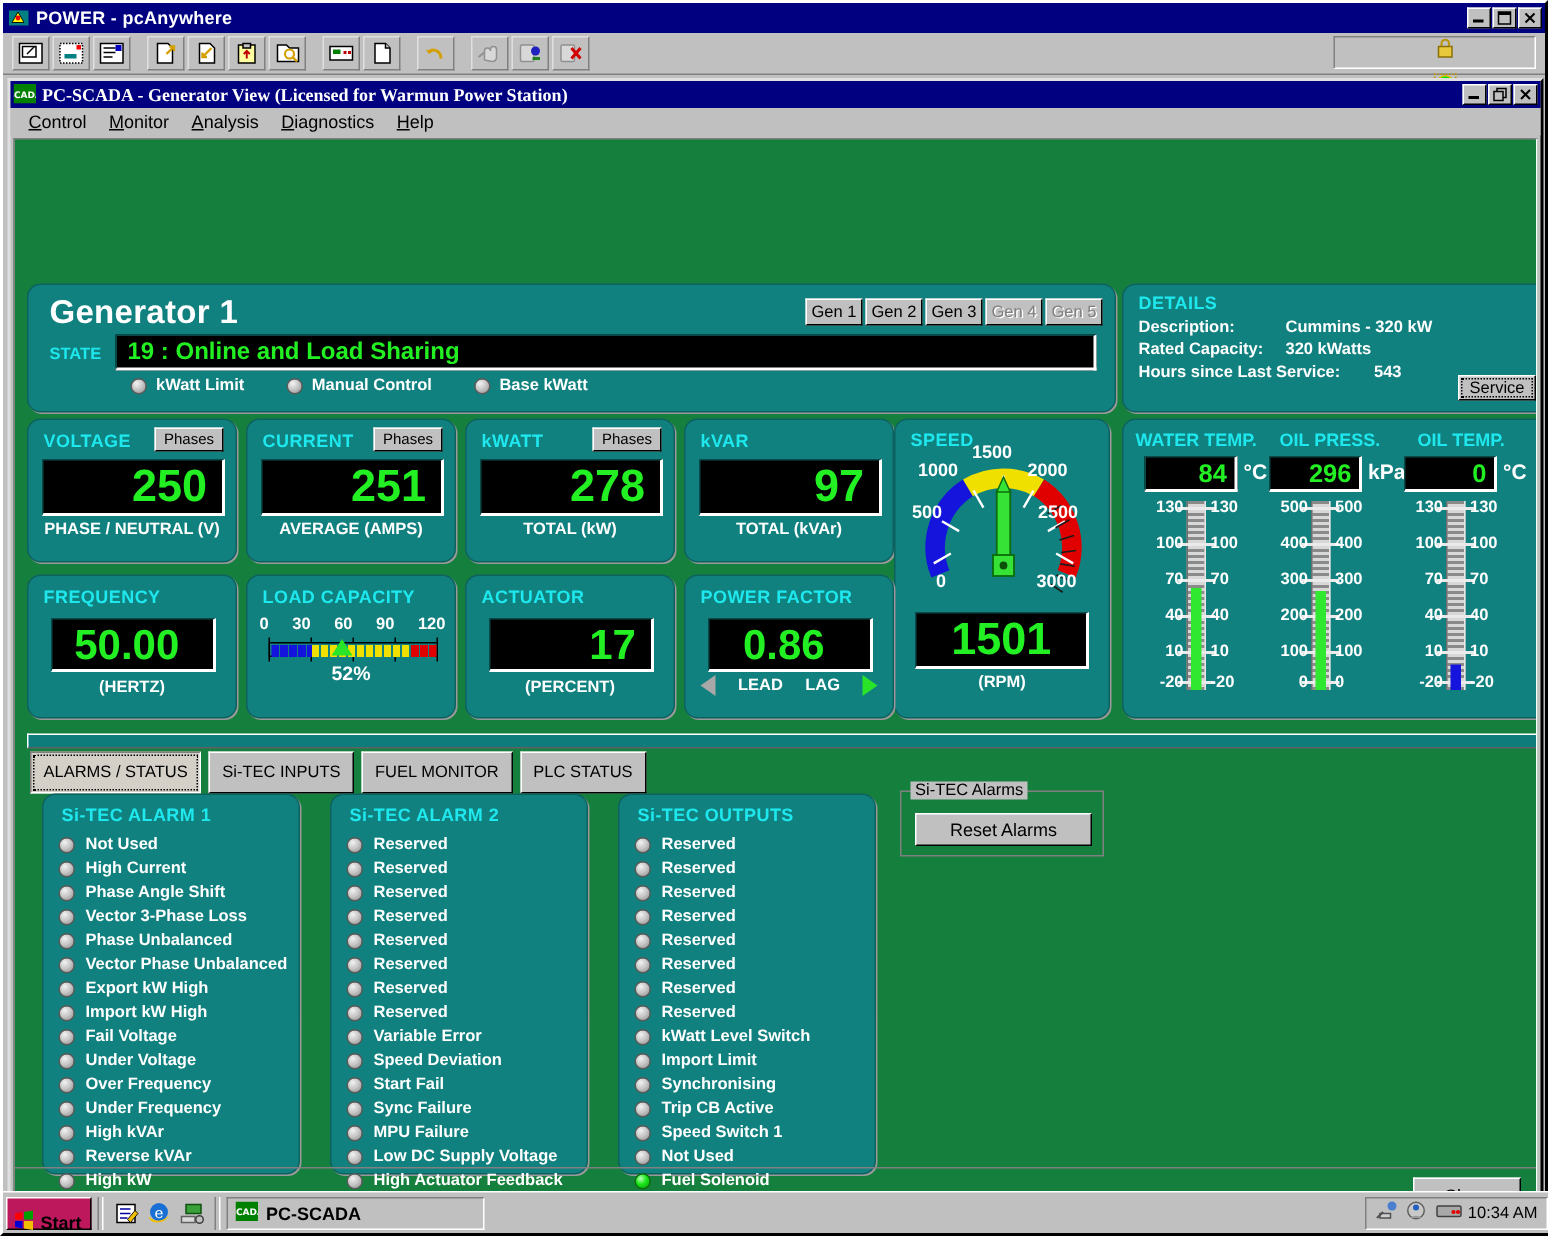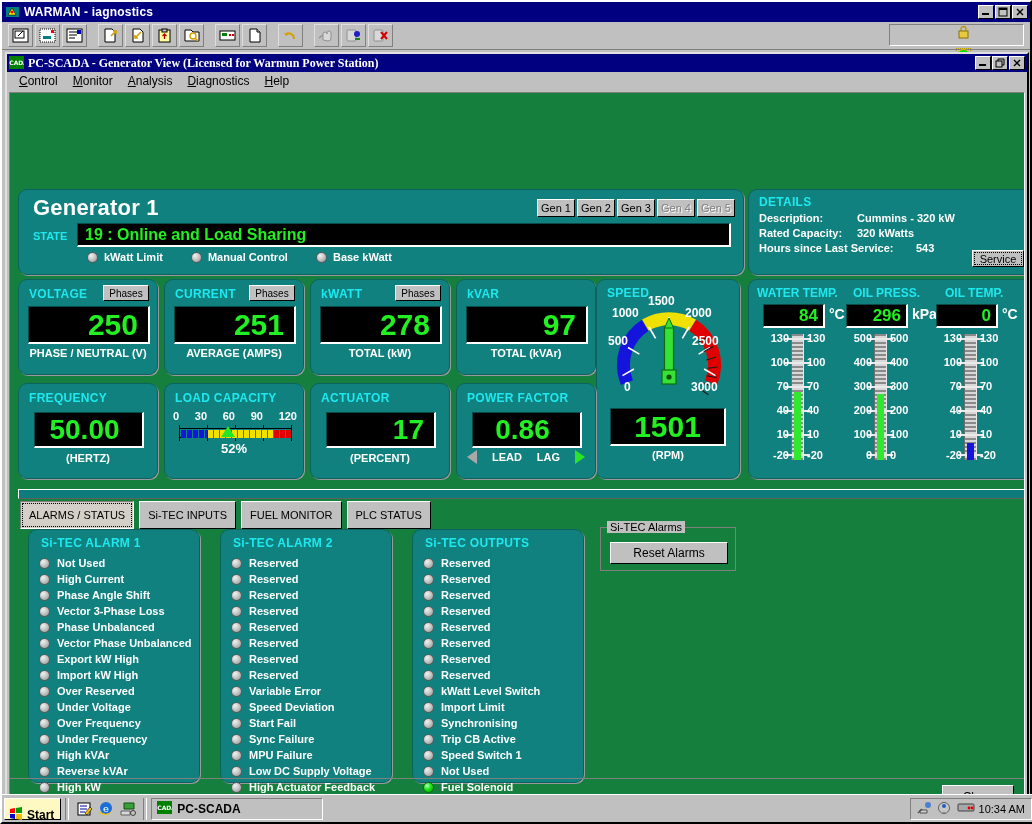--- a/index.html
+++ b/index.html
@@ -312,21 +312,21 @@
 
   
   #taskbar {
     position:absolute; left:0; bottom:0; width:1032px; height:28px;
     background:#c0c0c0;
     border-top:1px solid #fff;
     display:flex; align-items:center; padding:0 2px;
   }
   #start-btn {
     height:22px; padding:12px 6px 0 3px; display:flex; align-items:center; gap:3px;
-    background:#fef9c3; font-size:12px; font-weight:bold; color:#000;
+    background:#be185d; font-size:12px; font-weight:bold; color:#000;
     border-top:1px solid #fff; border-left:1px solid #fff;
     border-right:1px solid #000; border-bottom:1px solid #000;
   }
   .tb-sep { width:4px; height:22px; margin:0 4px;
     border-left:1px solid #808080; border-right:1px solid #fff; }
   .quick-icon { width:22px; height:22px; display:flex; align-items:center; justify-content:center; }
   #task-btn {
     height:22px; width:172px; padding:0 5px; display:flex; align-items:center; gap:5px;
     background:#c0c0c0; font-size:12px; font-weight:bold; color:#000;
     border-top:1px solid #808080; border-left:1px solid #808080;
@@ -346,21 +346,21 @@
 <div id="pca-window">
 
   <div id="pca-titlebar">
     <span class="pca-icon">
       <svg width="15" height="14" viewBox="0 0 15 14">
         <rect x="1" y="2" width="13" height="10" fill="#008080"></rect>
         <path d="M3 10 L7 3 L11 10 Z" fill="#ffff00" stroke="#000" stroke-width="0.6"></path>
         <circle cx="7" cy="7" r="1.6" fill="#ff0000"></circle>
       </svg>
     </span>
-    <span class="tb-title">WARMAN - iagnostics</span>
+    <span class="tb-title">POWER - pcAnywhere</span>
     <div class="titlebtn">
       <svg width="10" height="10" viewBox="0 0 10 10">
           <rect x="1" y="6" width="7" height="2" fill="#000"></rect>
         </svg>
     </div>
     <div class="titlebtn">
       <svg width="10" height="10" viewBox="0 0 10 10">
           <rect x="1" y="1" width="8" height="8" fill="none" stroke="#000" stroke-width="1"></rect>
           <rect x="1" y="1" width="8" height="2" fill="#000"></rect>
         </svg>
@@ -794,21 +794,21 @@
           <div class="alarm-item">
               <span class="lamp"></span>
               <span>Export kW High</span>
             </div>
           <div class="alarm-item">
               <span class="lamp"></span>
               <span>Import kW High</span>
             </div>
           <div class="alarm-item">
               <span class="lamp"></span>
-              <span>Over Reserved</span>
+              <span>Fail Voltage</span>
             </div>
           <div class="alarm-item">
               <span class="lamp"></span>
               <span>Under Voltage</span>
             </div>
           <div class="alarm-item">
               <span class="lamp"></span>
               <span>Over Frequency</span>
             </div>
           <div class="alarm-item">

